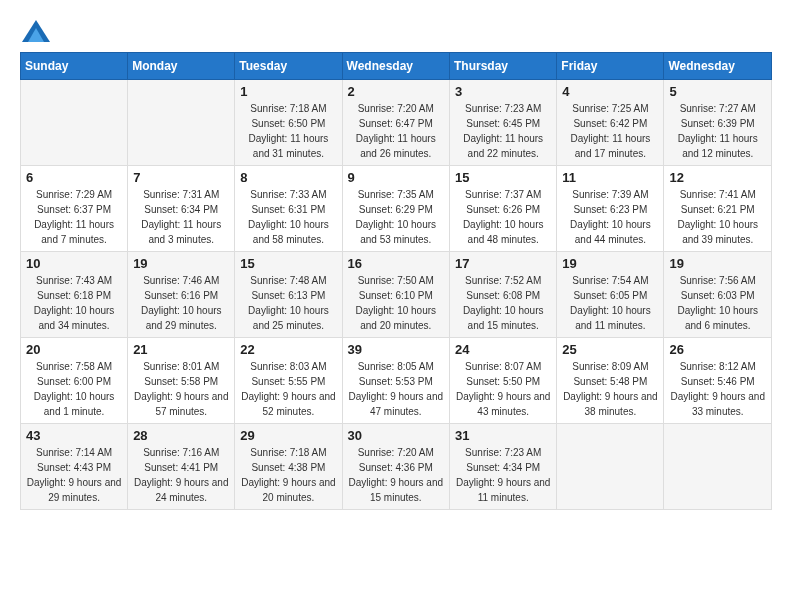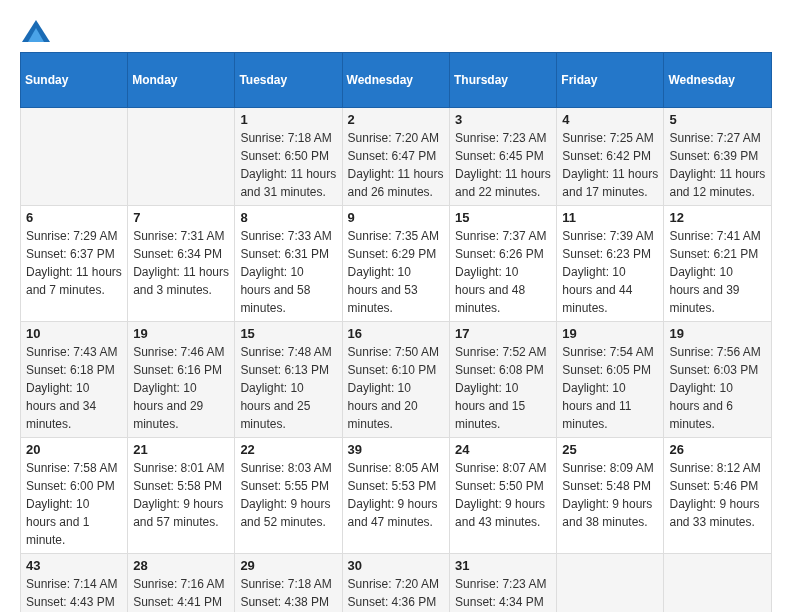--- a/index.html
+++ b/index.html
@@ -49,21 +49,21 @@
       font-weight: normal;
     }
     table {
       width: 100%;
       border-collapse: collapse;
       font-size: 11px;
     }
     thead tr th {
       background-color: #2477c9;
       color: white;
-      padding: 20px 4px;
+      padding: 6px 4px;
       text-align: left;
       font-size: 12px;
       font-weight: bold;
       border: 1px solid #1a60a8;
     }
     tbody tr td {
       border: 1px solid #ddd;
       vertical-align: top;
       padding: 4px 5px;
       width: 108px;
@@ -77,22 +77,23 @@
       background-color: #fff;
     }
     .day-num {
       font-size: 13px;
       font-weight: bold;
       color: #222;
       margin-bottom: 2px;
     }
     .day-detail {
       color: #333;
-      font-size: 12px;
+      font-size: 10px;
       line-height: 1.5;
+      text-align: center;
     }
     .empty-cell {
       background-color: inherit;
     }
   </style>
 </head>
 <body>
 
 <div class="header">
   <div class="logo">

